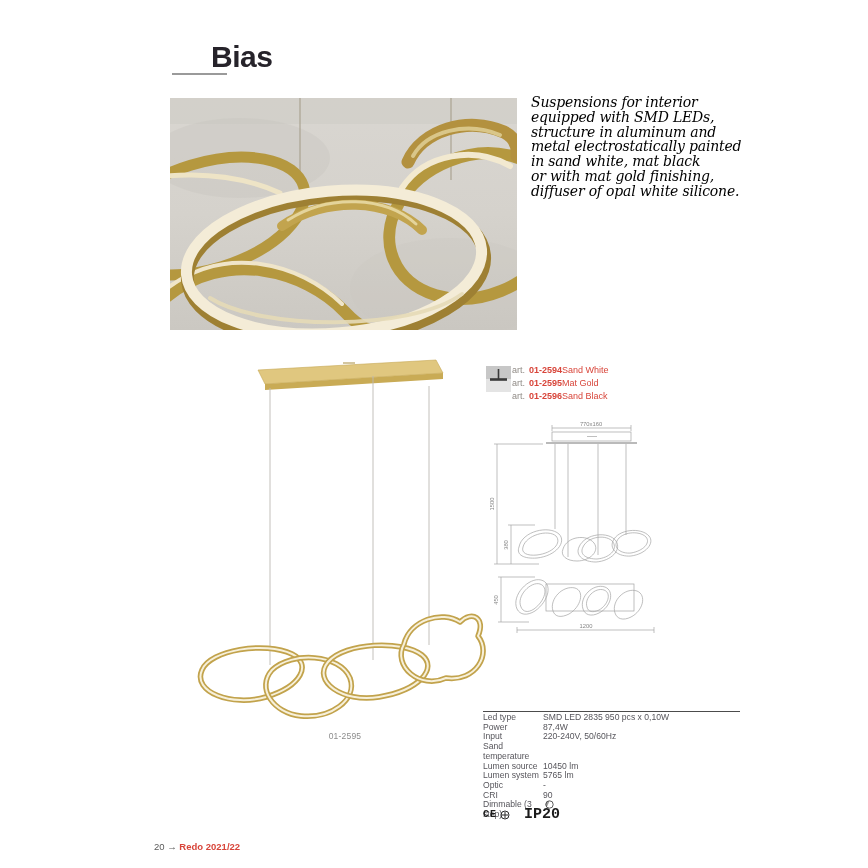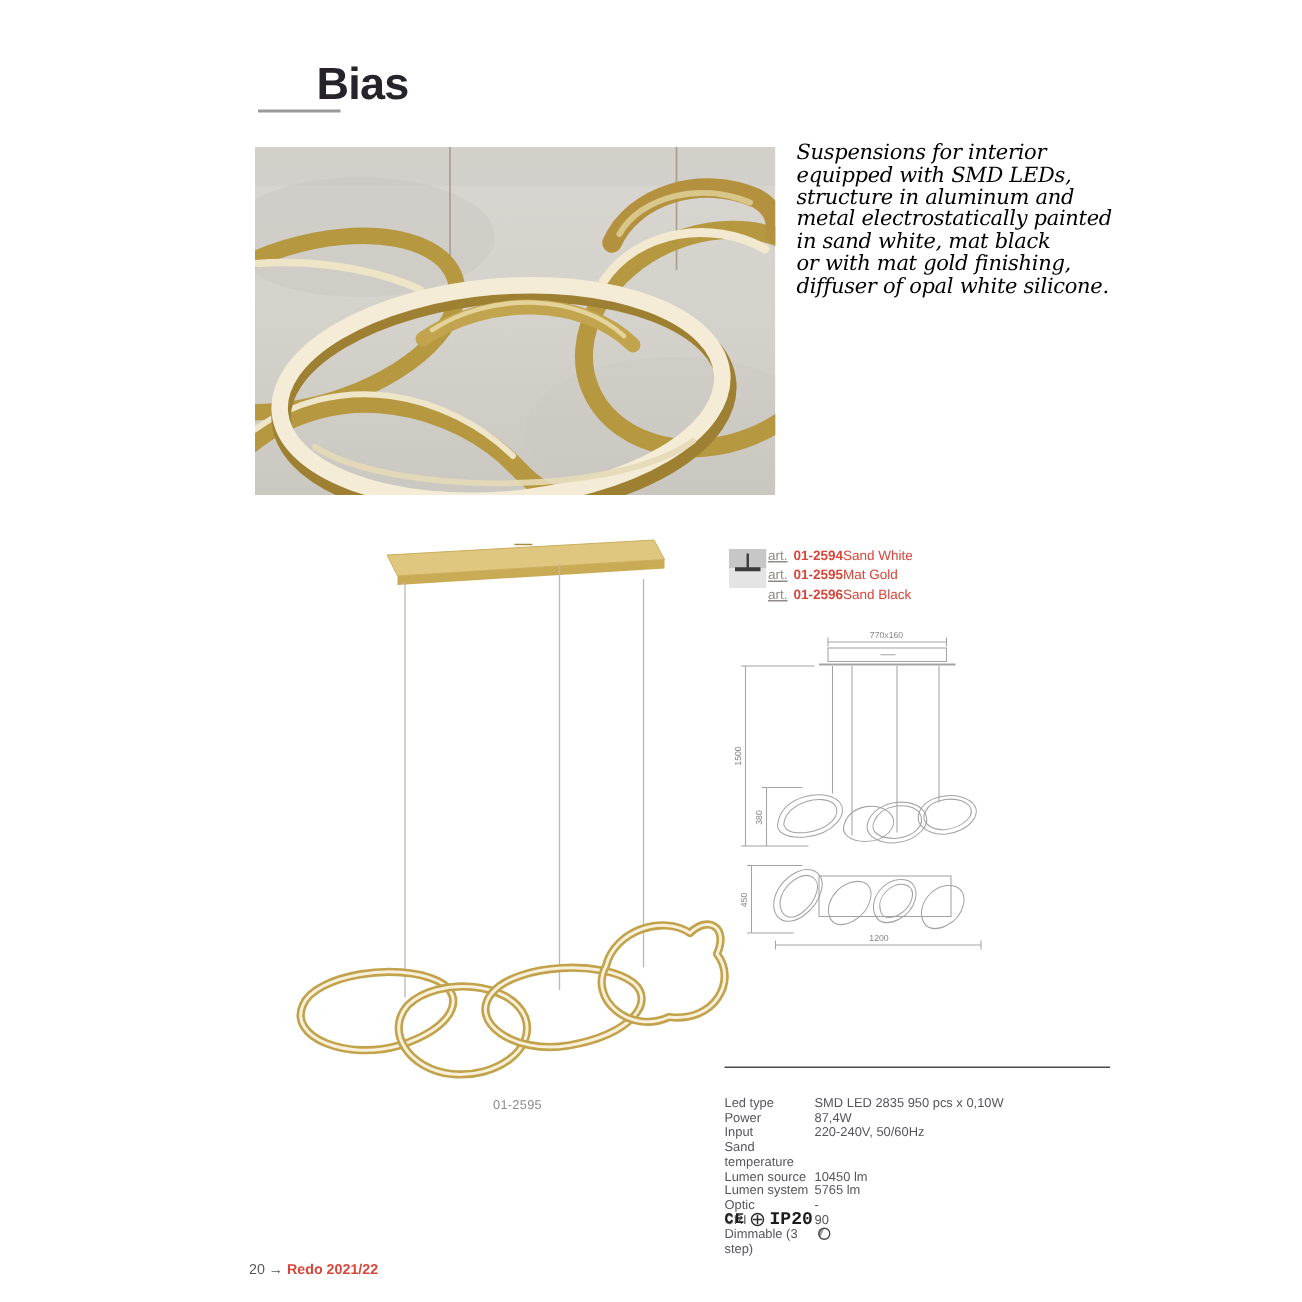--- a/index.html
+++ b/index.html
@@ -12,36 +12,36 @@
 
   .desc { position:absolute; left:531px; top:95px; width:215px; font-family:"DejaVu Serif", serif; font-style:italic; font-size:14px; line-height:14.8px; color:#000000; white-space:pre-line; letter-spacing:-0.2px; }
 
   .render-wrap { position:absolute; left:180px; top:352px; width:310px; height:380px; }
   .render-caption { position:absolute; left:180px; top:731px; width:330px; text-align:center; font-size:8.5px; color:#8c8c8c; letter-spacing:0.2px; }
 
   .articles { position:absolute; left:486px; top:364px; }
   .articles .icon-box { position:absolute; left:0; top:2px; width:25px; height:26px; }
   .articles .rows { position:absolute; left:26px; top:0; width:200px; }
   .art-row { font-size:9px; line-height:12.8px; white-space:nowrap; }
-  .art-prefix { color:#908b86; margin-right:4px;text-decoration:underline; }
+  .art-prefix { color:#908b86; margin-right:4px; }
   .art-code { color:#d8453a; font-weight:bold; margin-right:0; }
   .art-finish { color:#d8453a; }
 
   .techdraw { position:absolute; left:487px; top:417px; width:200px; height:258px; }
 
-  .specs { position:absolute; left:483px; top:711px; width:257px; border-top:1px solid #4c4c4c; padding-top:19px; }
+  .specs { position:absolute; left:483px; top:711px; width:257px; border-top:1px solid #4c4c4c; padding-top:1px; }
   .spec-row { display:flex; font-size:8.6px; line-height:9.7px; color:#56555b; }
   .spec-label { width:60px; flex:0 0 60px; }
   .spec-value { flex:1; }
   .dim-icon { display:inline-block; vertical-align:-1px; }
   .certs { position:absolute; left:483px; top:806px; display:flex; align-items:center; gap:3px;font-family:Liberation Mono, monospace; }
   .ce-mark { font-size:10px; font-weight:bold; color:#1c1c1c; letter-spacing:1px; }
-  .ip-mark { font-size:12px; font-weight:bold; color:#1c1c1c; }
-
-  .footer { position:absolute; left:166px; top:841px; font-size:9.5px; }
+  .ip-mark { font-size:15px; font-weight:bold; color:#1c1c1c;margin-left:11px; }
+
+  .footer { position:absolute; left:154px; top:841px; font-size:9.5px; }
   .footer .pg { color:#5a5a5a; }
   .footer .brand { color:#d8453a; font-weight:bold; }
 
   svg text { font-family:"Liberation Sans", sans-serif; }
 </style>
 </head>
 <body>
 
 <div class="page-title">Bias</div>
 <div class="title-rule"></div>

